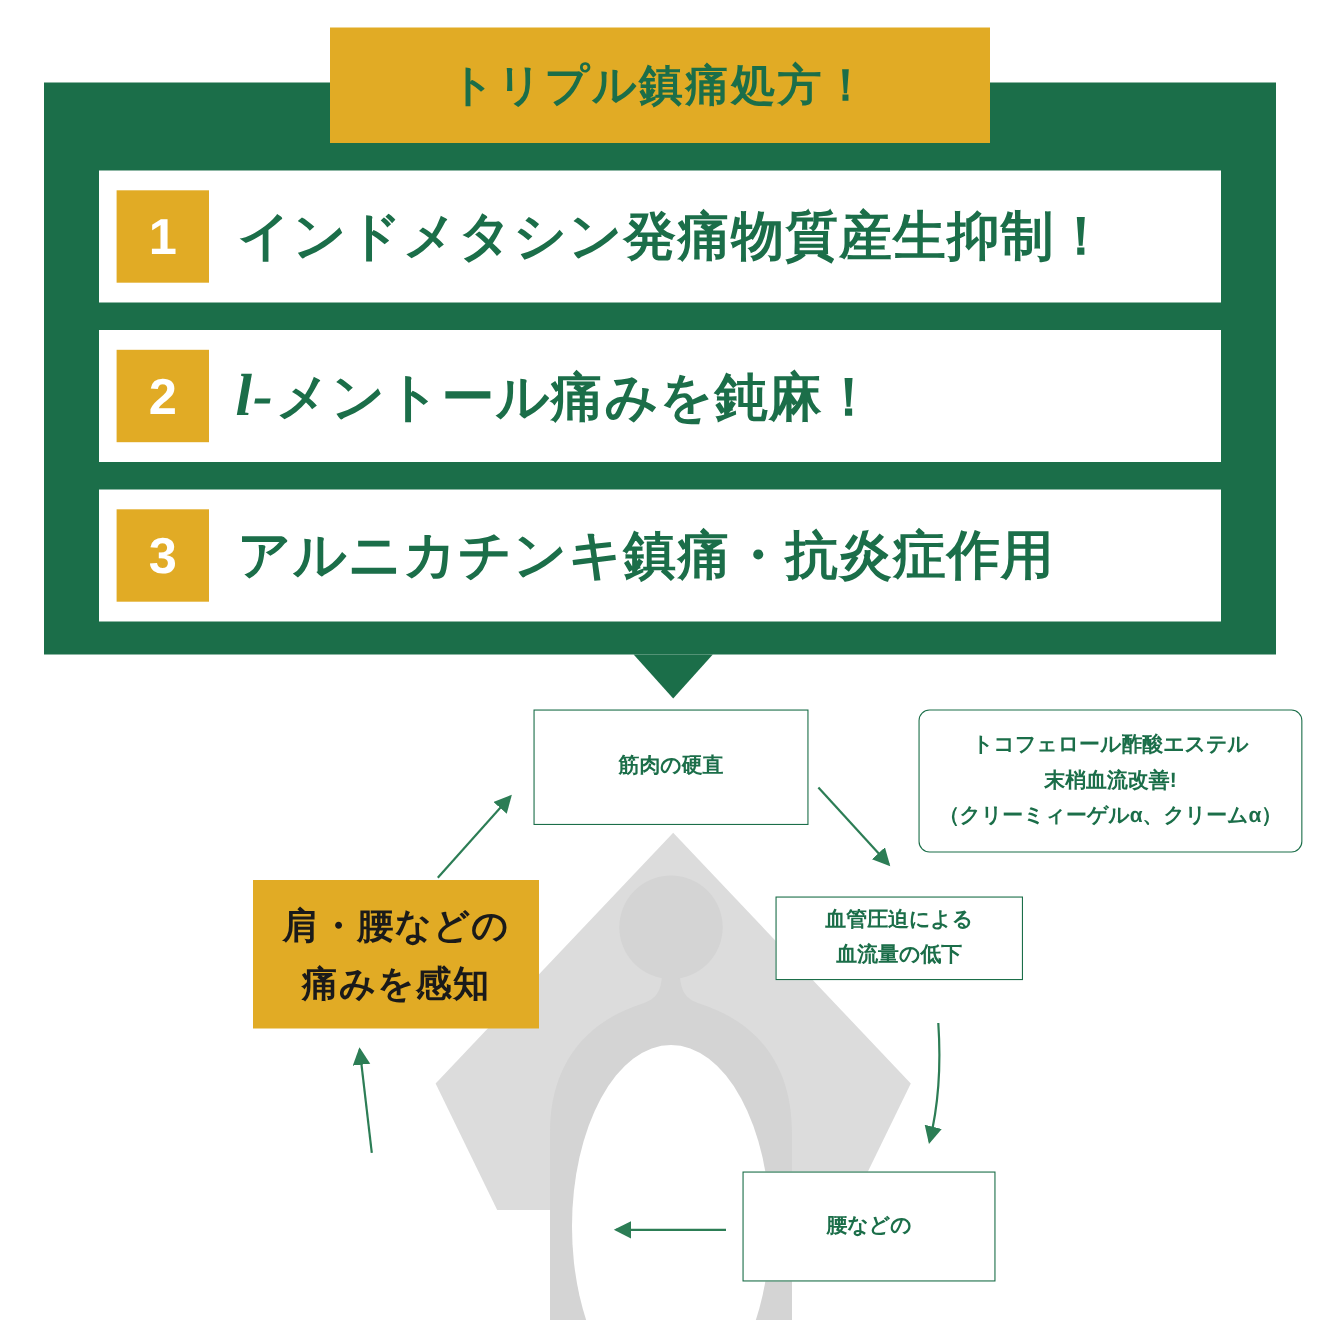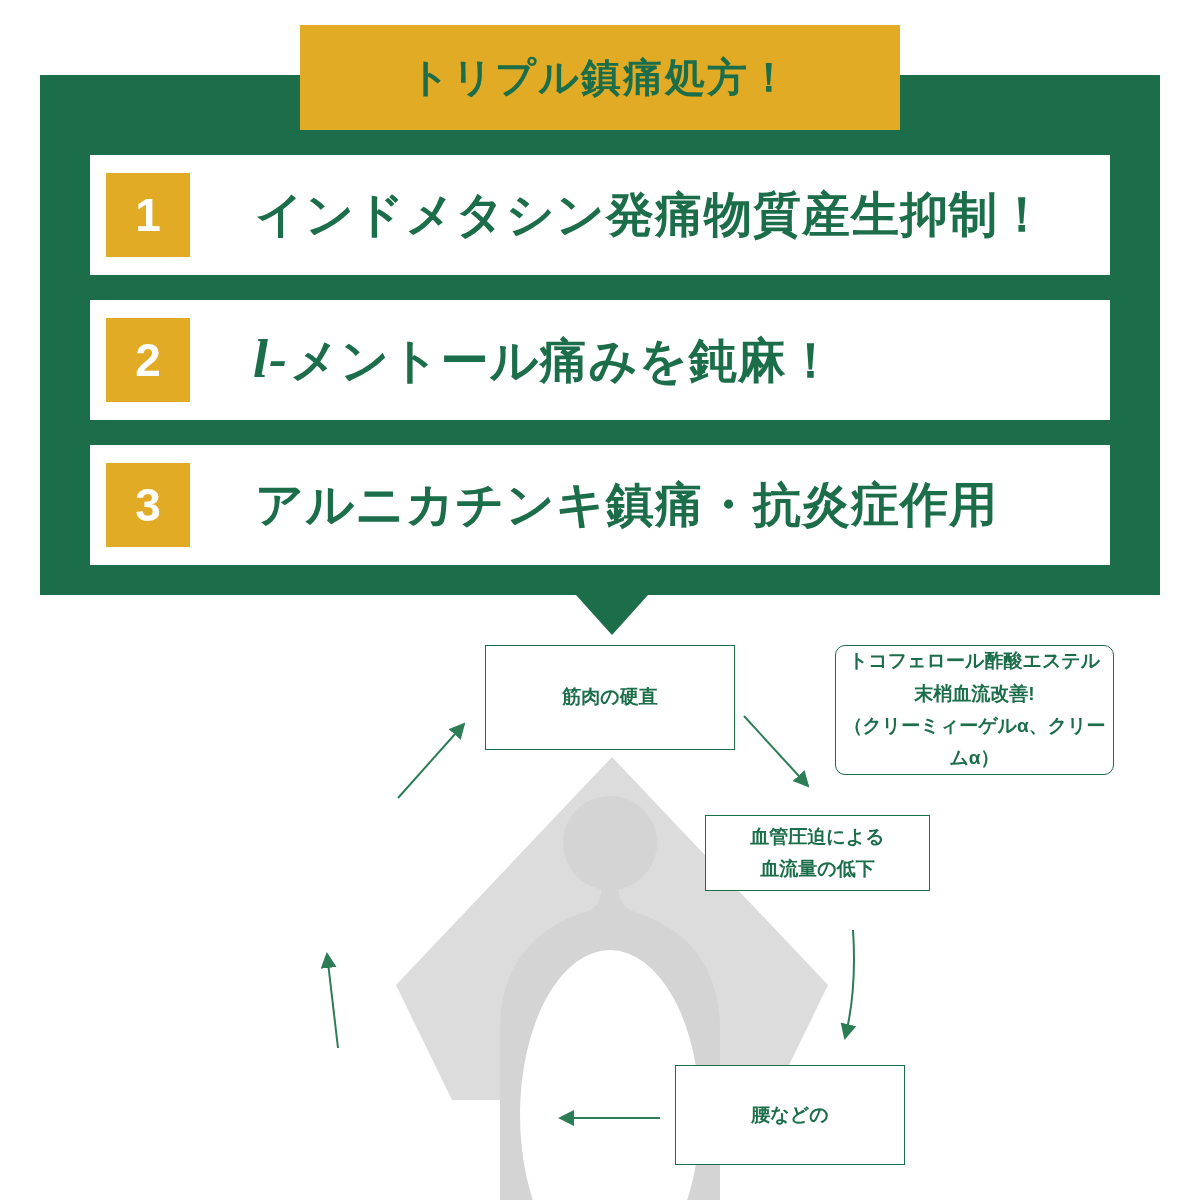--- a/index.html
+++ b/index.html
@@ -29,42 +29,42 @@
     position:absolute;left:50px;width:1020px;height:120px;background:#fff;
     display:flex;align-items:center;
   }
   .num{
     width:84px;height:84px;margin-left:16px;flex:0 0 84px;
     background:var(--yellow);color:#fff;
     display:flex;align-items:center;justify-content:center;
     font-size:46px;font-weight:bold;
   }
   .point-text{
-    margin-left:63px;color:var(--green);font-weight:bold;font-size:48px;
+    margin-left:24px;color:var(--green);font-weight:bold;font-size:48px;
     letter-spacing:1px;white-space:nowrap;display:flex;align-items:baseline;
   }
   .lprefix{
     font-family:"Liberation Serif","DejaVu Serif",serif;
     font-style:italic;font-size:54px;margin-right:2px;font-weight:bold;
   }
   .pointer{
     position:absolute;left:576px;top:595px;width:0;height:0;
     border-left:36px solid transparent;border-right:36px solid transparent;
     border-top:40px solid var(--green);z-index:2;
   }
   
   .diagram-svg{position:absolute;left:0;top:630px;z-index:1;}
   .node{
     position:absolute;background:#fff;border:1px solid var(--green);
     color:var(--green);font-weight:bold;font-size:19px;line-height:1.7;
     display:flex;align-items:center;justify-content:center;text-align:center;
     white-space:pre-line;z-index:2;
   }
   .node-tension{left:485px;top:645px;width:250px;height:105px;}
-  .node-note{left:835px;top:645px;width:279px;height:130px;border-radius:10px;}
+  .node-note{left:835px;top:645px;width:349px;height:130px;border-radius:10px;}
   .node-bloodflow{left:705px;top:815px;width:225px;height:76px;}
   .node-rigidity{left:675px;top:1065px;width:230px;height:100px;}
   .node-nerve{left:300px;top:1062px;width:245px;height:118px;font-size:18px;}
   .node-pain{
     left:230px;top:800px;width:260px;height:135px;
     background:var(--yellow);border:none;color:var(--ink);
     font-size:33px;font-weight:bold;line-height:1.55;letter-spacing:1px;
   }
 </style>
 </head>
@@ -123,14 +123,16 @@
     </g>
   </svg>
 
   <div class="node node-tension">筋肉の硬直</div>
   <div class="node node-note">トコフェロール酢酸エステル
 末梢血流改善!
 （クリーミィーゲルα、クリームα）</div>
   <div class="node node-bloodflow">血管圧迫による
 血流量の低下</div>
   <div class="node node-rigidity">腰などの</div>
+  <div class="node node-pain">肩・腰などの
+痛みを感知</div>
 
 </div>
 
 </body></html>

